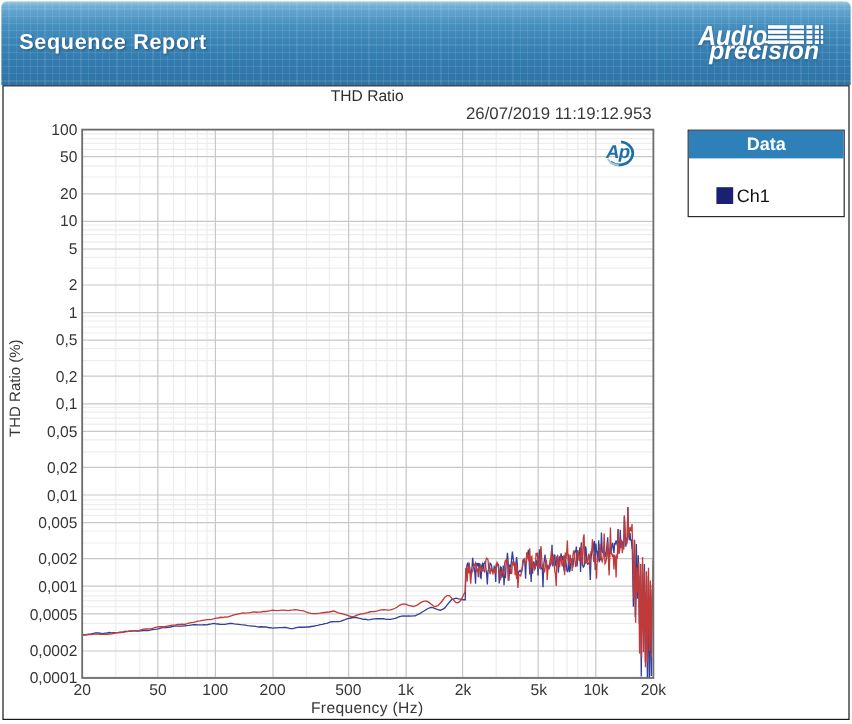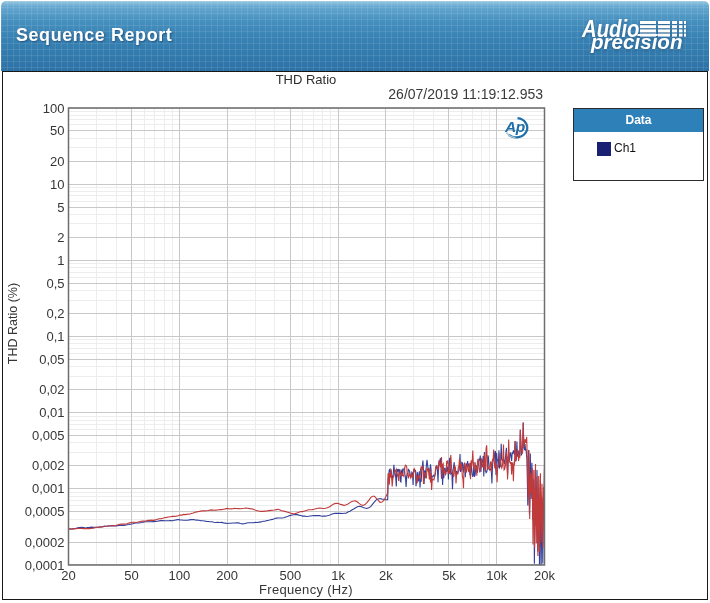--- a/index.html
+++ b/index.html
@@ -8,24 +8,24 @@
     repeating-linear-gradient(to right,rgba(255,255,255,.09) 0 1px,rgba(255,255,255,0) 1px 6px),
     repeating-linear-gradient(to bottom,rgba(255,255,255,.09) 0 1px,rgba(255,255,255,0) 1px 6px),
     linear-gradient(to bottom,#9ac8e1 0,#66a8d1 8%,#4690bf 28%,#3781b3 55%,#2d72a6 100%);}
 #hdr h1{margin:0;position:absolute;left:15px;top:24px;font-size:18px;line-height:20px;
   color:#fff;font-weight:bold;letter-spacing:.55px;text-shadow:1px 1px 2px rgba(10,40,80,.55)}
 #logo{position:absolute;left:576px;top:9px;width:115px;height:48px}
 #frame{position:absolute;left:2px;top:71px;width:704px;height:527px;background:#fff;
   border:1px solid #181818}
 #chart{position:absolute;left:0;top:0}
 #legend{position:absolute;left:573px;top:108px;width:129px;height:71px;background:#fff;
-  border:1px solid #2b2b2b;font-size:12px}
+  border:1px solid #2b2b2b;font-size:15px}
 #legend .hd{height:23px;background:#2e80b8;color:#fff;font-weight:bold;text-align:center;
   line-height:23px}
-#legend .row{position:relative;height:23px;margin-top:6px}
+#legend .row{position:relative;height:23px;margin-top:20px}
 #legend .sq{position:absolute;left:23px;top:4px;width:14px;height:14px}
 #legend .lb{position:absolute;left:40px;top:3px;color:#111}
 </style></head><body>
 <div id="page">
 <div id="frame"></div>
 <div id="hdr">
       <h1>Sequence Report</h1>
 <svg id="logo" width="115" height="48" viewBox="0 0 115 48">
  <g fill="#fff" style="filter:drop-shadow(0px 1.5px 1.5px rgba(15,45,90,0.5))">
   <text x="5" y="27.2" font-size="23" font-style="italic" font-weight="bold" textLength="57.5" lengthAdjust="spacingAndGlyphs">Audio</text>

